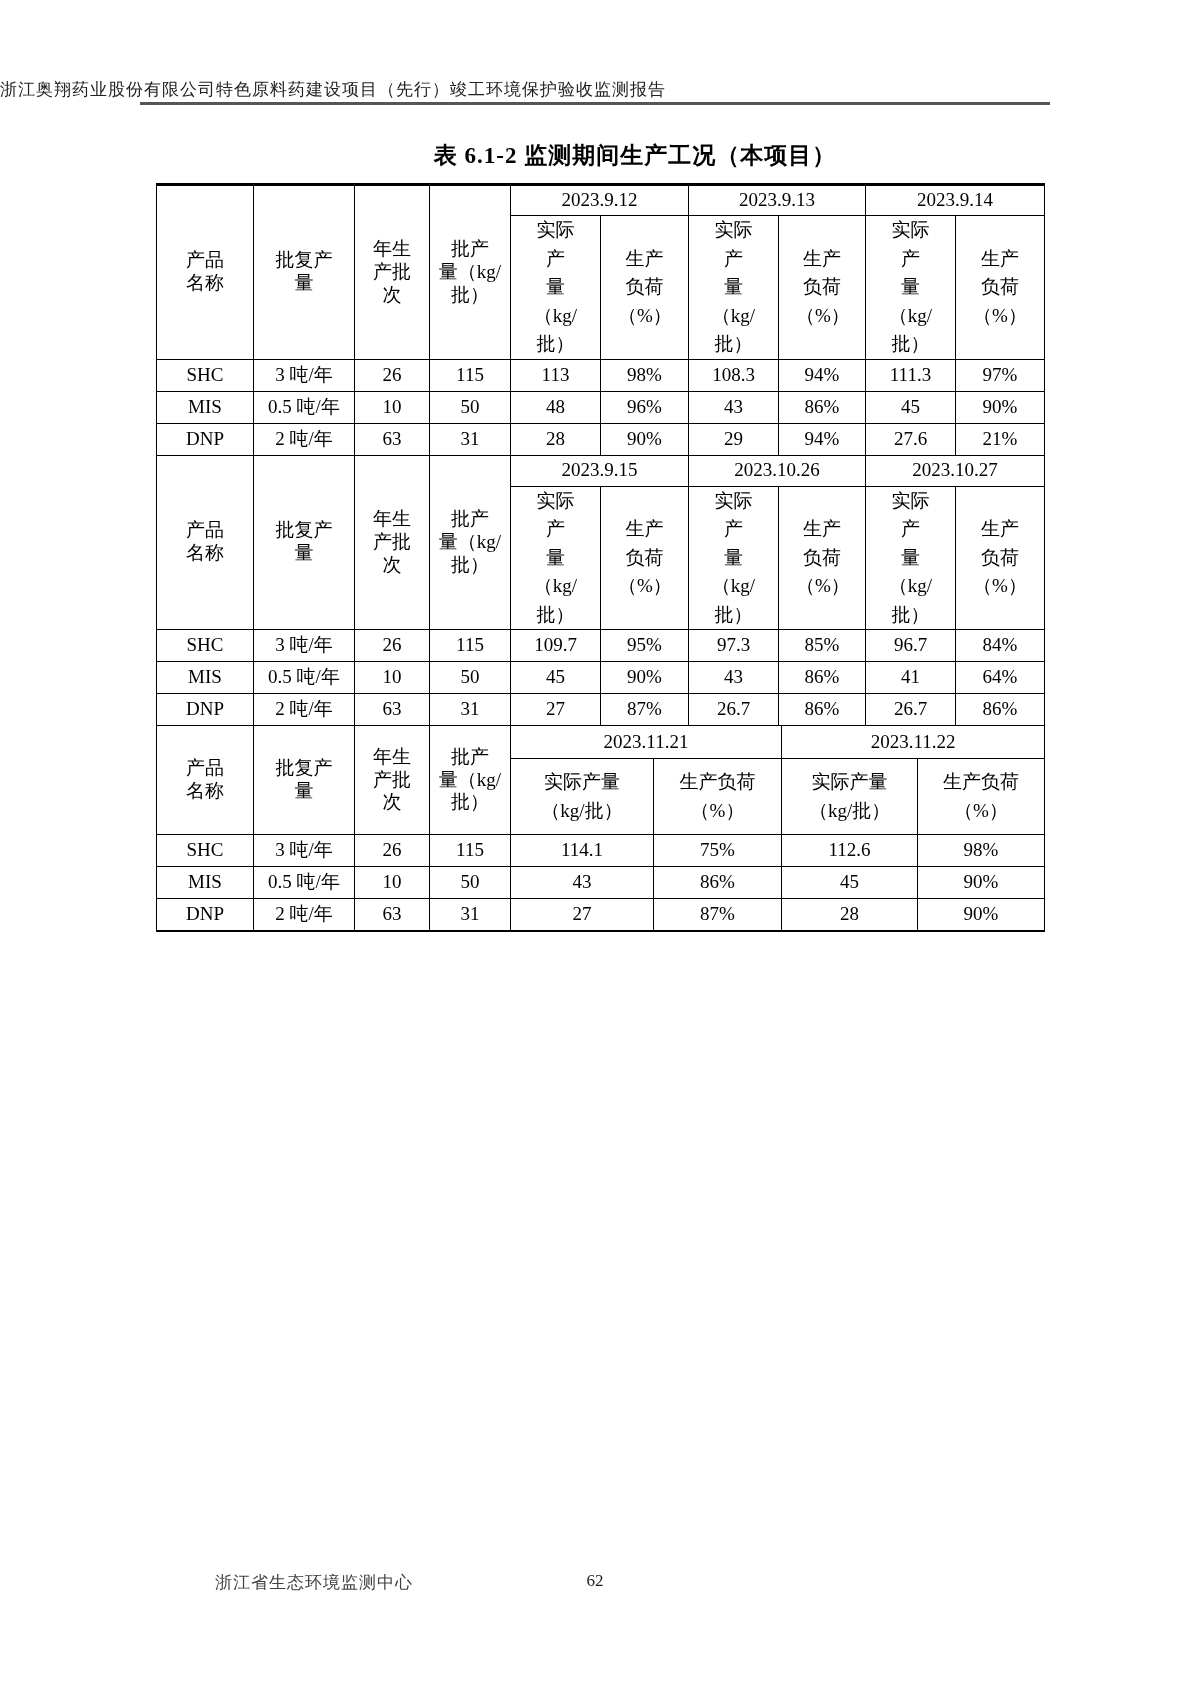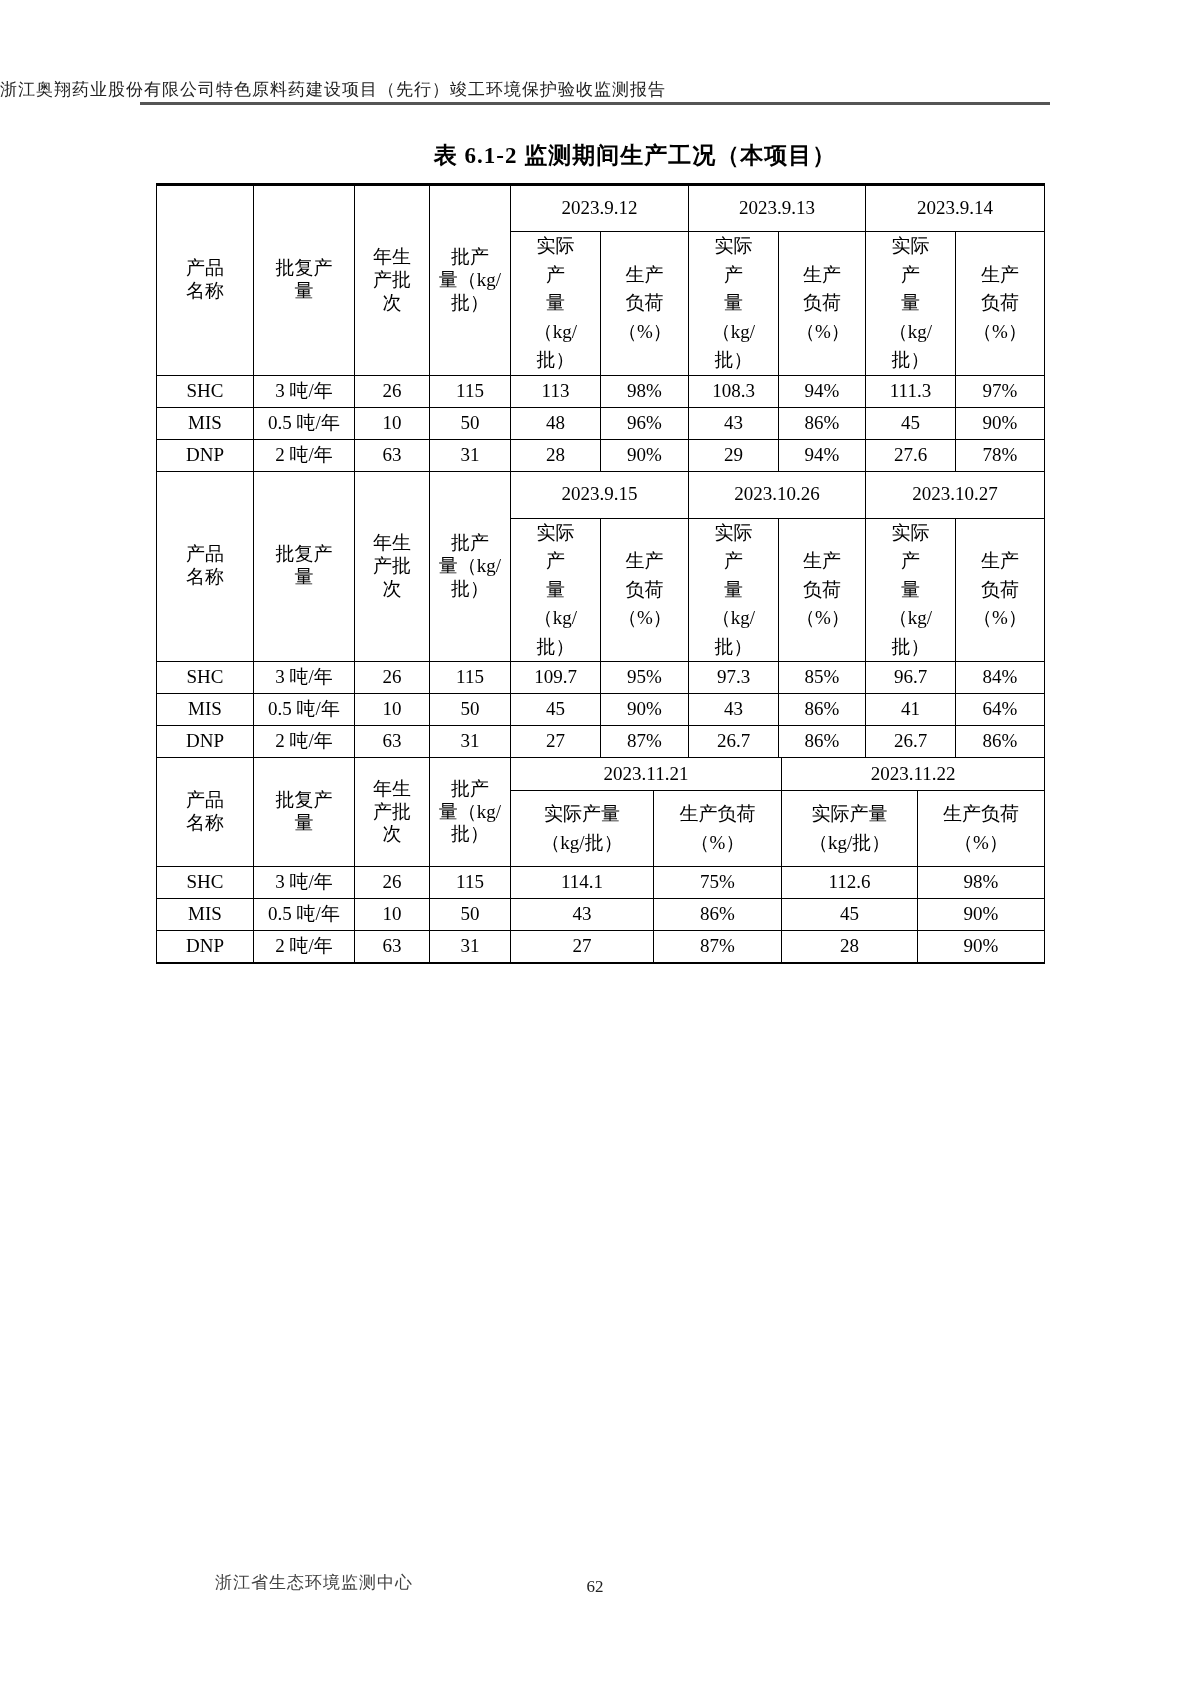--- a/index.html
+++ b/index.html
@@ -36,33 +36,33 @@
   table.blk.joined { margin-top:-1px; }
   table.blk.last { border-bottom:2px solid #000; }
   table.blk th, table.blk td {
     border:1px solid #000;
     text-align:center; vertical-align:middle;
     font-weight:normal;
     white-space:pre-line;
     line-height:1.5;
     overflow:hidden;
   }
-  tr.date-row th { height:47px; line-height:1.2; }
+  tr.date-row th { height:31px; line-height:1.2; }
   tr.sub-row th { height:88px; padding:0 17px; }
   table.blk.wide tr.date-row th { height:33px; }
   table.blk.wide tr.sub-row th { height:76px; }
   th.corner { padding:0 6px; }
   tbody td { height:32px; line-height:1.2; }
   .footer-left {
     position:absolute; top:1571px; left:215px;
     font-size:17px; color:#404040; letter-spacing:1px;
   }
   .page-number {
     position:absolute; top:1571px; left:0; width:100%;
-    text-align:center; font-size:17px; color:#222;margin-top:6px;
+    text-align:center; font-size:17px; color:#222;
   }
 </style>
 </head>
 <body>
 
 <div class="page">
   <div class="header-text">浙江奥翔药业股份有限公司特色原料药建设项目（先行）竣工环境保护验收监测报告</div>
   <div class="header-rule"></div>
   <div class="doc-title">表 6.1-2 监测期间生产工况（本项目）</div>
   <div id="table-root">
@@ -144,21 +144,21 @@
           <tr>
             <td>DNP</td>
             <td>2 吨/年</td>
             <td>63</td>
             <td>31</td>
             <td>28</td>
             <td>90%</td>
             <td>29</td>
             <td>94%</td>
             <td>27.6</td>
-            <td>78%</td>
+            <td>21%</td>
           </tr>
         </tbody>
       </table>
       <table class="blk joined">
         <colgroup>
           <col style="width: 97px;">
           <col style="width: 101px;">
           <col style="width: 75px;">
           <col style="width: 81px;">
           <col style="width: 90px;">

